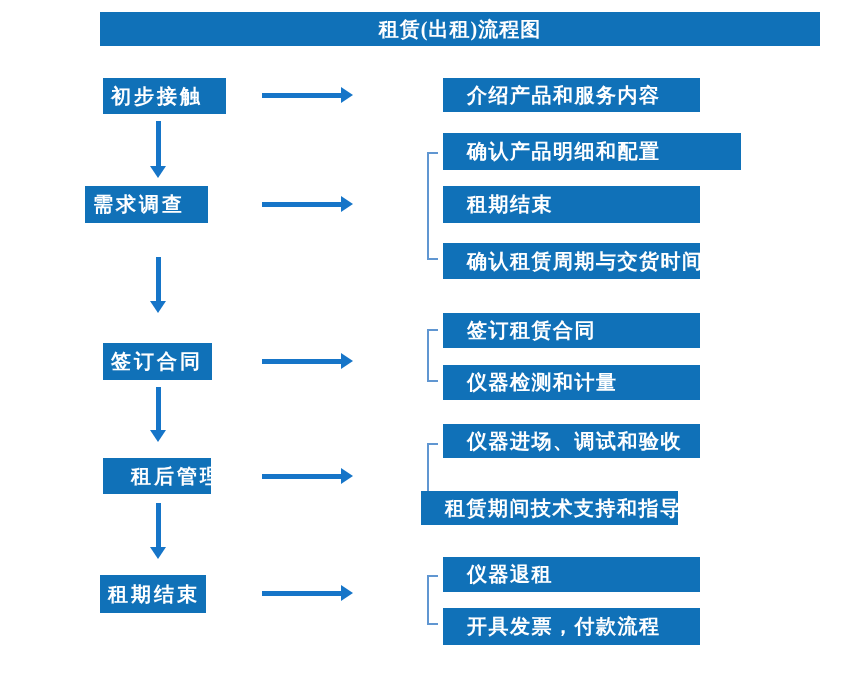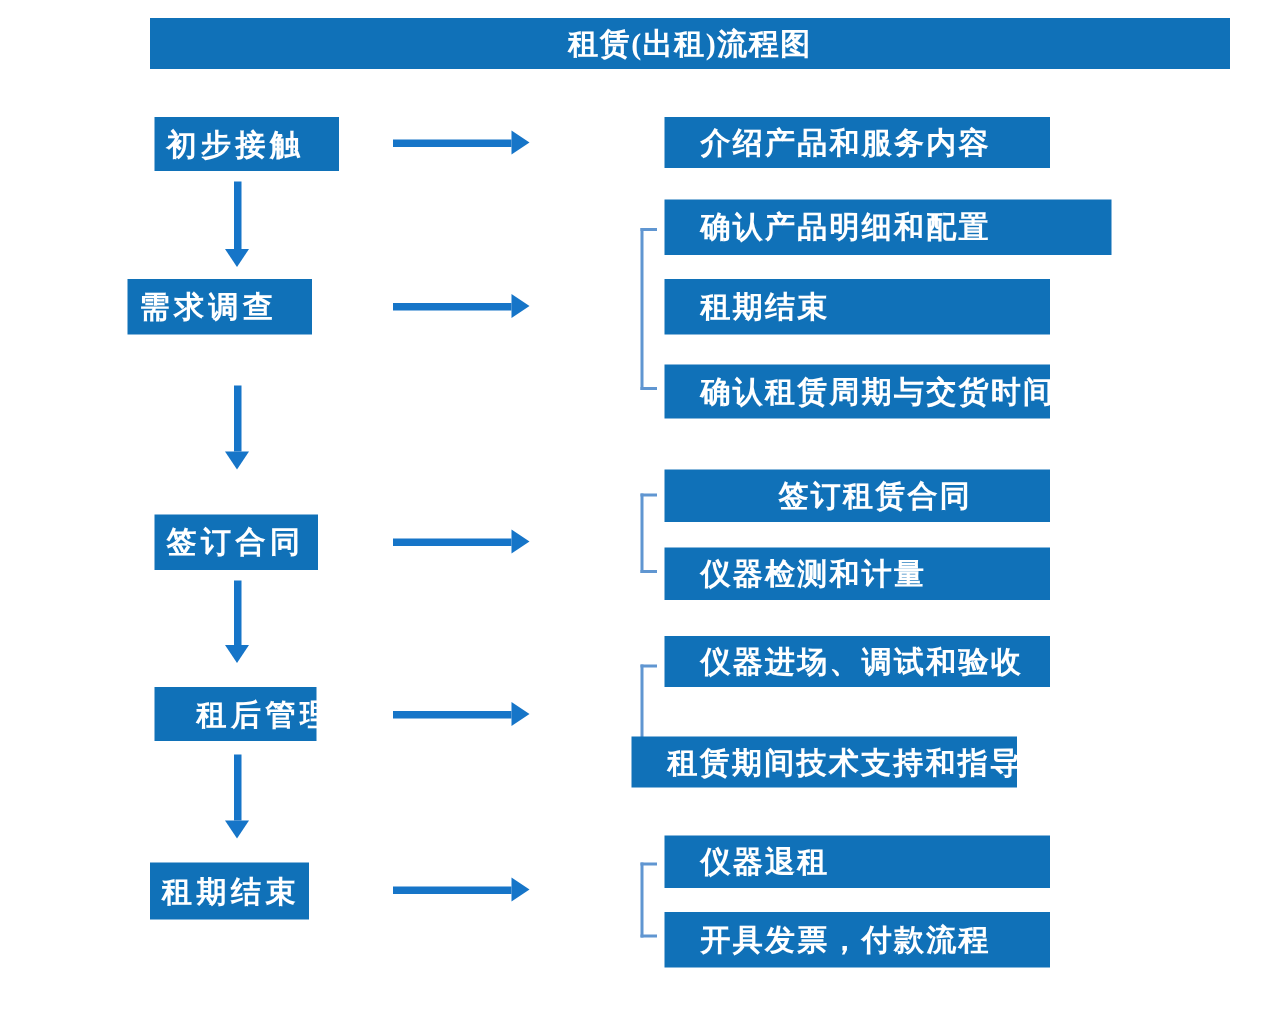--- a/index.html
+++ b/index.html
@@ -162,21 +162,21 @@
   <div class="bluebox detail" style="left:443px; top:133px; width:298px; height:37px;">
     <span>确认产品明细和配置</span>
   </div>
   <div class="bluebox detail" style="left:443px; top:186px; width:257px; height:37px;">
     <span>租期结束</span>
   </div>
   <div class="bluebox detail" style="left:443px; top:243px; width:257px; height:36px;">
     <span>确认租赁周期与交货时间</span>
   </div>
 
-  <div class="bluebox detail" style="left:443px; top:313px; width:257px; height:35px;justify-content:center;">
+  <div class="bluebox detail" style="left:443px; top:313px; width:257px; height:35px;">
     <span>签订租赁合同</span>
   </div>
   <div class="bluebox detail" style="left:443px; top:365px; width:257px; height:35px;">
     <span>仪器检测和计量</span>
   </div>
 
   <div class="bluebox detail" style="left:443px; top:424px; width:257px; height:34px;align-items:center;">
     <span>仪器进场、调试和验收</span>
   </div>
   <div class="bluebox detail" style="left:421px; top:491px; width:257px; height:34px;">

